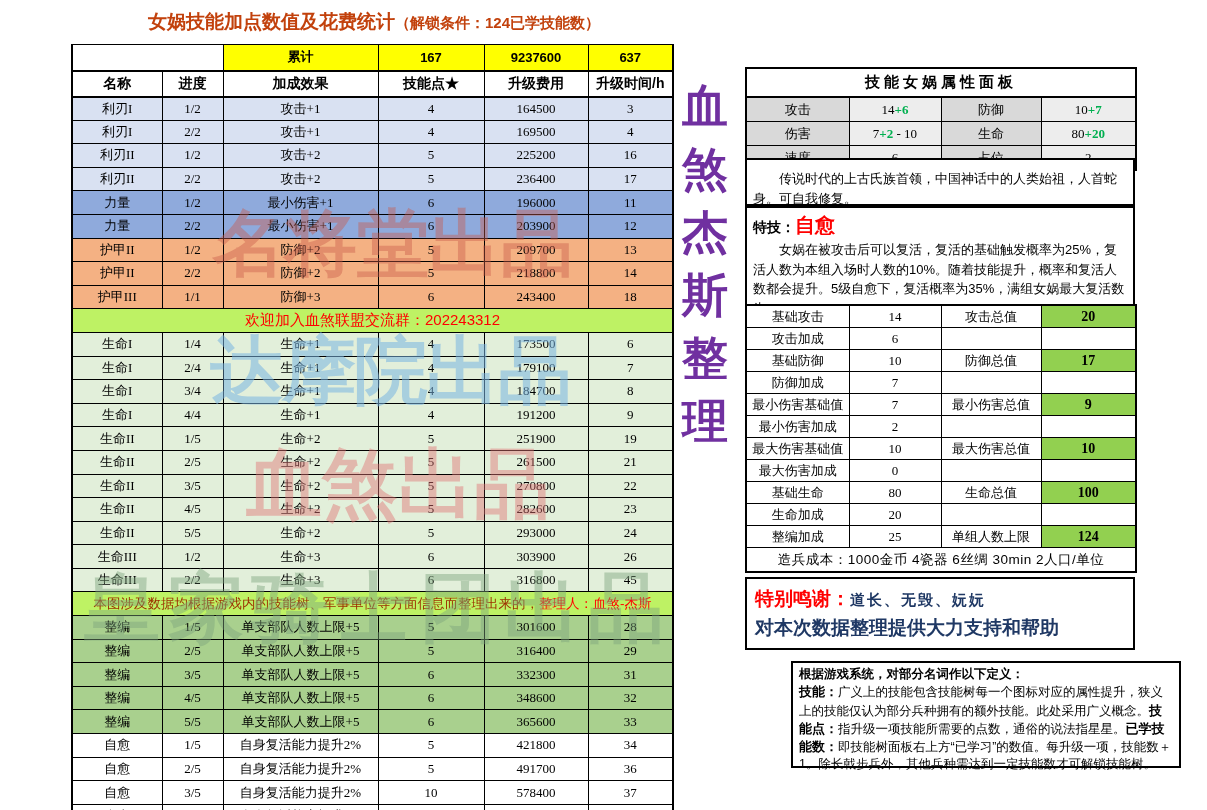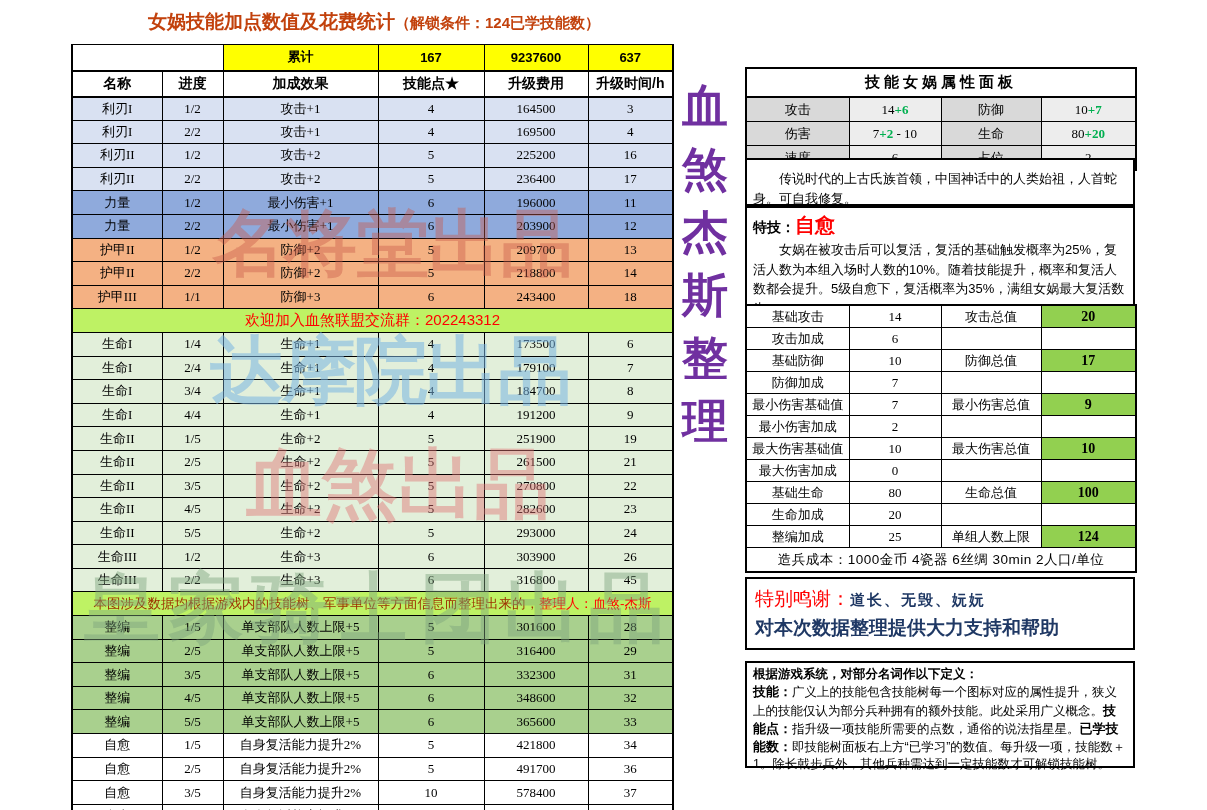--- a/index.html
+++ b/index.html
@@ -103,29 +103,29 @@
   #stats-table td:first-child { border-left-width:2px; }
   #stats-table td:last-child { border-right-width:2px; }
   #stats-table tr:first-child td { border-top-width:2px; }
   #stats-table tr:last-child td { border-bottom-width:2px; }
   #stats-table td.num { font-family:"Liberation Serif", serif; }
   #stats-table td.total { background:#92D050; font-weight:bold;
     font-family:"Liberation Serif", serif; font-size:14px; }
   #stats-table td.cost-line { height:23px; font-size:13.5px; letter-spacing:0.5px; }
 
   #thanks-box { top:577px; height:73px; padding:6px 8px; line-height:1.5; }
-  #thanks-box .th-label { color:#FF0000; font-weight:normal; font-size:19px;
+  #thanks-box .th-label { color:#FF0000; font-weight:bold; font-size:19px;
     font-family:"Liberation Sans", sans-serif; }
   #thanks-box .th-names { color:#1F3864; font-weight:bold; font-size:15px;
     letter-spacing:2px; font-family:"Liberation Serif", serif; }
   #thanks-box .th-line2 { color:#1F3864; font-weight:bold; font-size:19px;
     font-family:"Liberation Serif", serif; }
 
   #defs-box { top:661px; height:107px; padding:3px 6px; font-size:12.5px;
-    line-height:1.38; font-family:"Liberation Sans", sans-serif; }
+    line-height:1.38; font-family:"Liberation Sans", sans-serif;margin-left:46px; }
   #defs-box .def-intro { font-weight:bold; }
   #defs-box b { font-size:13px; }
   #defs-box p { margin:0; }
 
   
   .wm { position:absolute; z-index:5; pointer-events:none; white-space:nowrap;
     font-weight:bold; line-height:1; font-family:"Liberation Serif", serif; }
   #wm-1 { left:213px; top:208px; font-size:72px; color:rgba(200,90,75,0.42); }
   #wm-2 { left:210px; top:334px; font-size:74px; color:rgba(120,180,225,0.55); letter-spacing:-2px; }
   #wm-3 { left:246px; top:446px; font-size:76px; color:rgba(225,115,115,0.45); }

